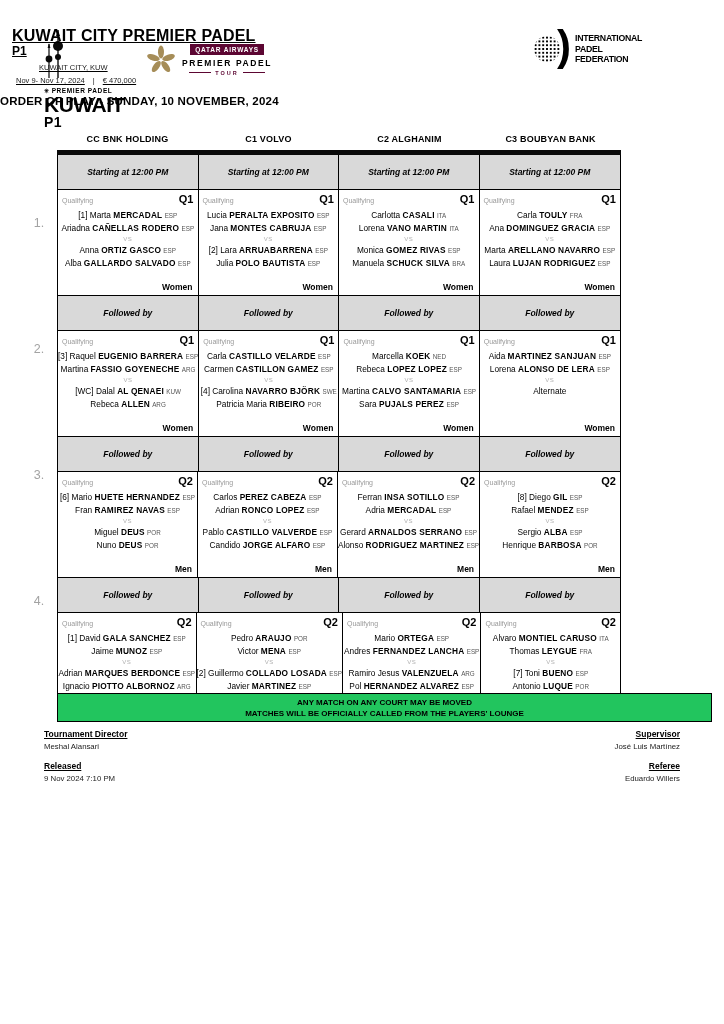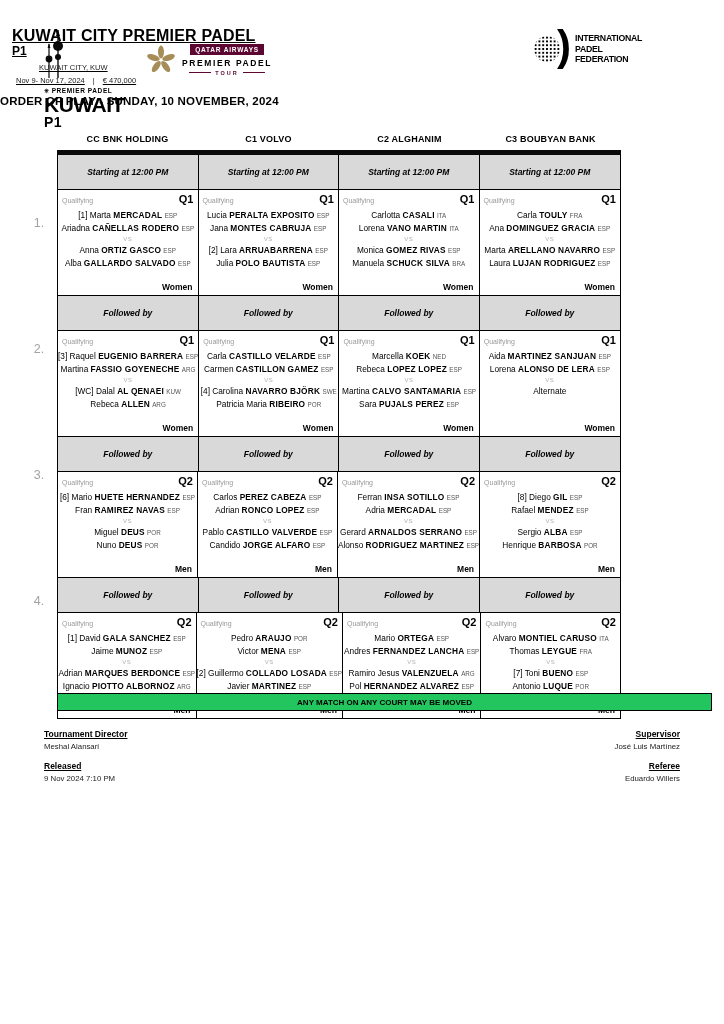--- a/index.html
+++ b/index.html
@@ -407,20 +407,21 @@
 
   <div>
       <div class="row-number" style="top: 216px;">1.</div>
       <div class="row-number" style="top: 342px;">2.</div>
       <div class="row-number" style="top: 468px;">3.</div>
       <div class="row-number" style="top: 594px;">4.</div>
     </div>
 
   <div class="notice" style="background: #22c55e; margin-top: 21px;">
     <div>ANY MATCH ON ANY COURT MAY BE MOVED</div>
+    <div>MATCHES WILL BE OFFICIALLY CALLED FROM THE PLAYERS' LOUNGE</div>
   </div>
 
 
   <div class="foot-left">
     <div class="f-label">Tournament Director</div>
     <div class="f-value">Meshal Alansari</div>
     <div class="f-label">Released</div>
     <div class="f-value">9 Nov 2024  7:10 PM</div>
   </div>
   <div class="foot-right">

